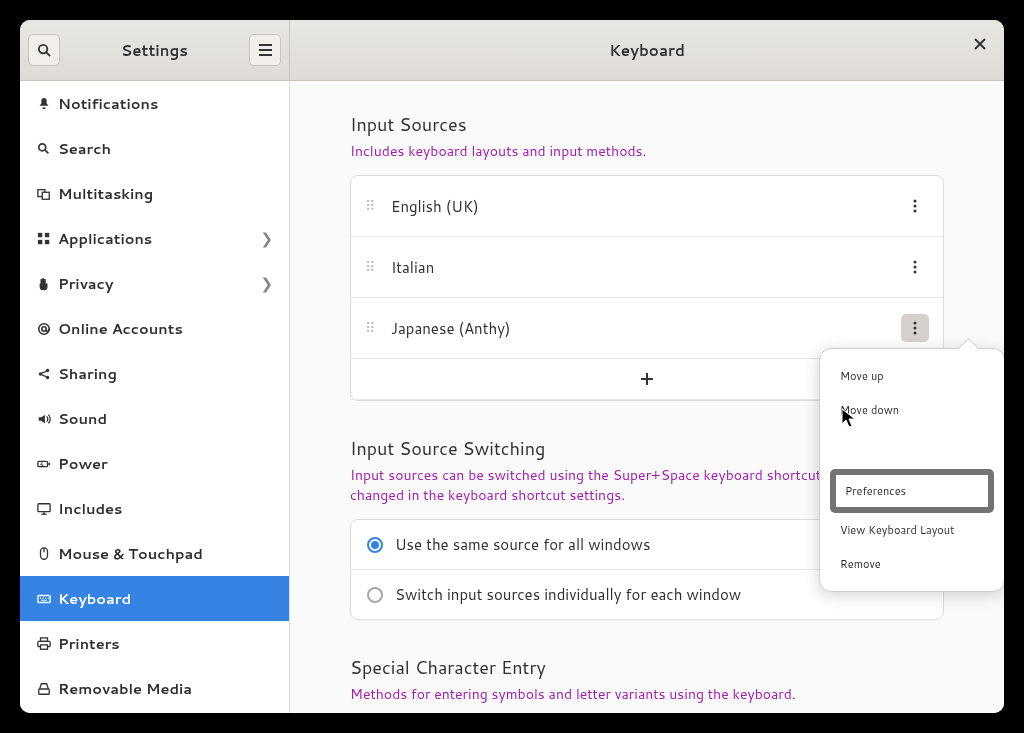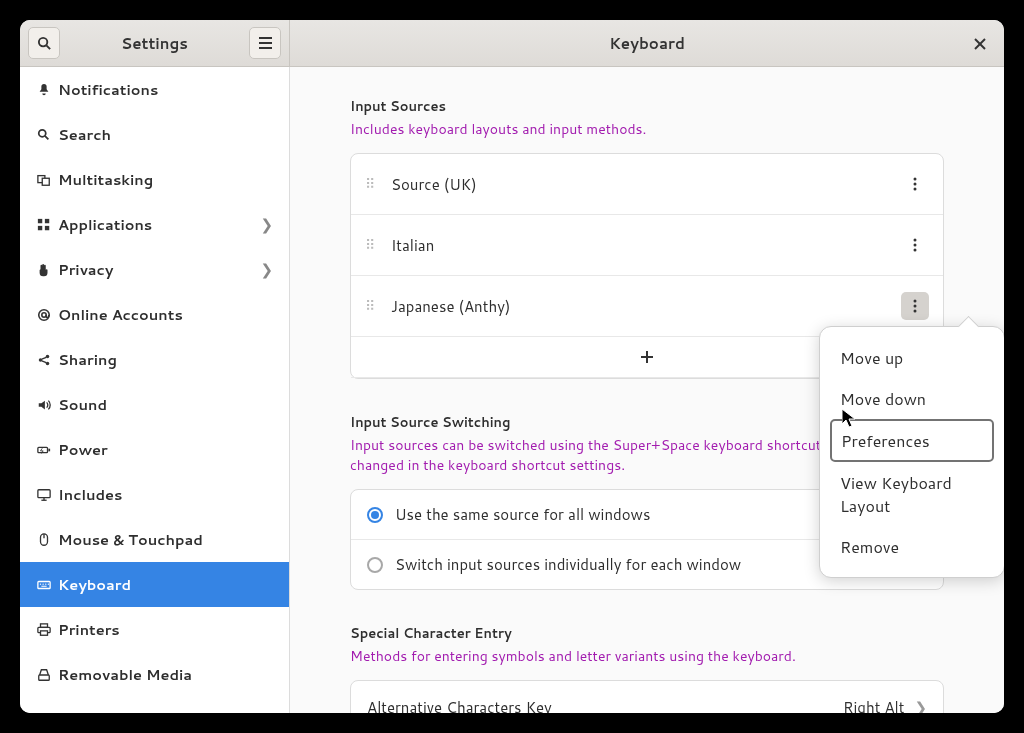--- a/index.html
+++ b/index.html
@@ -17,21 +17,21 @@
   top: 20px; left: 20px; right: 20px; bottom: 20px;
   background: #fff;
   border-radius: 10px;
   overflow: hidden;
   display: flex;
   flex-direction: column;
   box-shadow: 0 2px 10px rgba(0,0,0,0.3);
 }
 .titlebar {
   display: flex;
-  height: 47px;
+  height: 61px;
   background: linear-gradient(#e8e6e3, #dedbd7);
   border-bottom: 1px solid #c8c5c0;
 }
 .titlebar-left {
   width: 270px;
   display: flex;
   align-items: center;
   padding: 0 8px;
   border-right: 1px solid #c8c5c0;
 }
@@ -75,21 +75,21 @@
 .sidebar-item .icon { width: 16px; display: flex; justify-content: center; }
 .sidebar-item .label { flex: 1; font-weight: 600; font-size: 14.5px; }
 .sidebar-item .chev { color: #888; }
 .content {
   flex: 1;
   background: #fafafa;
   overflow-y: auto;
   padding: 30px 60px 0 60px;
   position: relative;
 }
-.section-title { font-weight: 700; font-size: 13px; margin-bottom: 4px; }
+.section-title { font-weight: 400; font-size: 18px; margin-bottom: 4px; }
 .section-sub { color: #a21caf; font-size: 14px; margin-bottom: 14px; }
 .list-box {
   background: #fff;
   border: 1px solid #dcdcdc;
   border-radius: 8px;
   overflow: visible;
   margin-bottom: 34px;
   position: relative;
 }
 .list-row {
@@ -140,26 +140,27 @@
   width: 14px; height: 14px;
   background: #fff;
   border-left: 1px solid #cfcfcf;
   border-top: 1px solid #cfcfcf;
   transform: rotate(45deg);
 }
 .popover-item {
   padding: 9px 10px;
   border-radius: 5px;
   cursor: pointer;
-  font-size: 16px;
+  font-size: 11px;
 }
 .popover-item.hovered {
-  border: 2px solid #737373;
+  border: 6px solid #737373;
   background: #fff;
   padding: 8px 9px;
+  margin-top: 42px;
 }
 .cursor-ptr {
   position: absolute;
   width: 14px; height: 20px;
   pointer-events: none;
   z-index: 200;
 }
 svg { display: block; }
 </style>
 </head>
@@ -336,21 +337,21 @@
         <span class="label">Removable Media</span>
       </div>
     </div>
 
     <div class="content">
       <div class="section-title">Input Sources</div>
       <div class="section-sub">Includes keyboard layouts and input methods.</div>
       <div class="list-box">
         <div class="list-row">
           <span class="drag-handle">⠿</span>
-          <span class="row-label">Source (UK)</span>
+          <span class="row-label">English (UK)</span>
           <span class="kebab">
             <svg width="4" height="14" viewBox="0 0 4 14">
                 <circle cx="2" cy="2" r="1.5" fill="#333"></circle>
                 <circle cx="2" cy="7" r="1.5" fill="#333"></circle>
                 <circle cx="2" cy="12" r="1.5" fill="#333"></circle>
               </svg>
           </span>
         </div>
         <div class="list-row">
           <span class="drag-handle">⠿</span>

